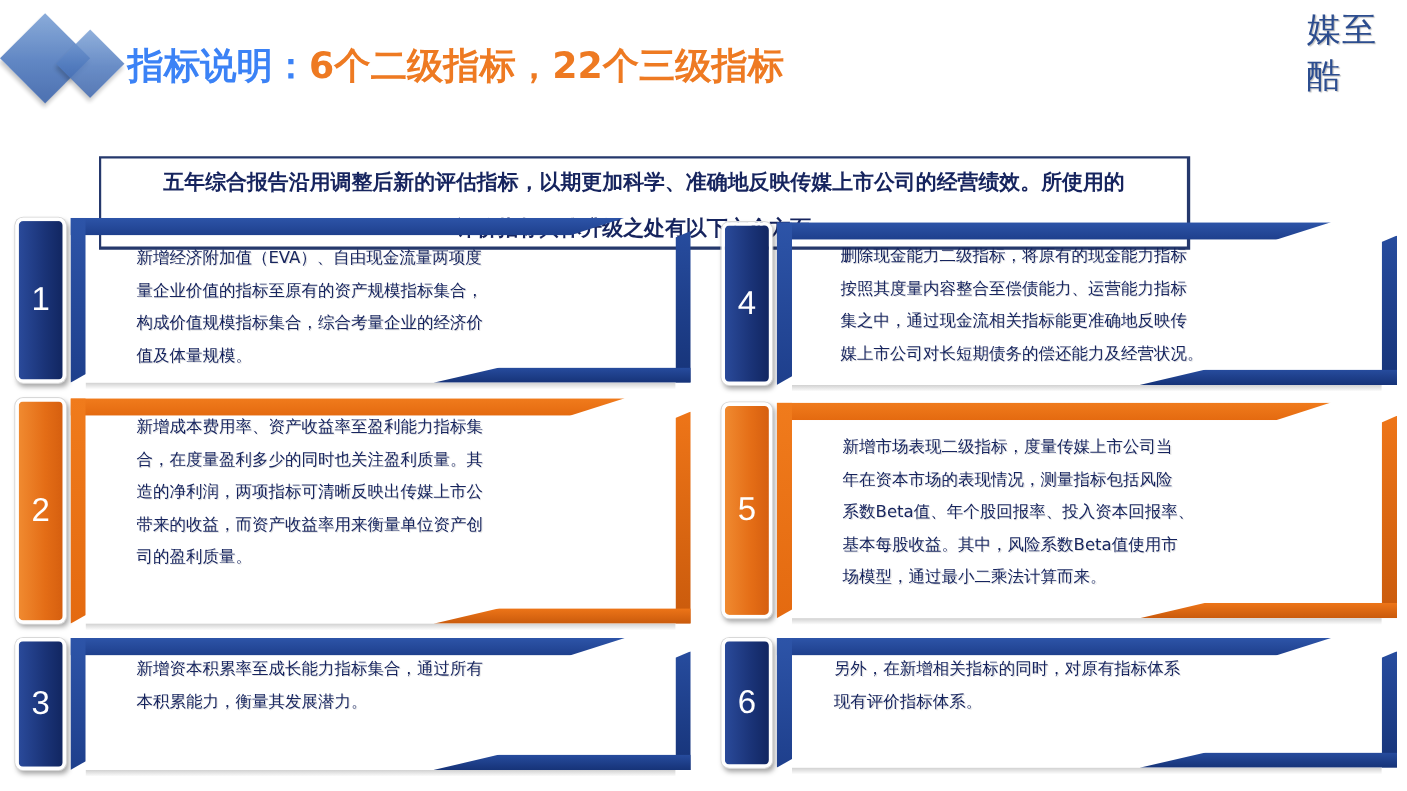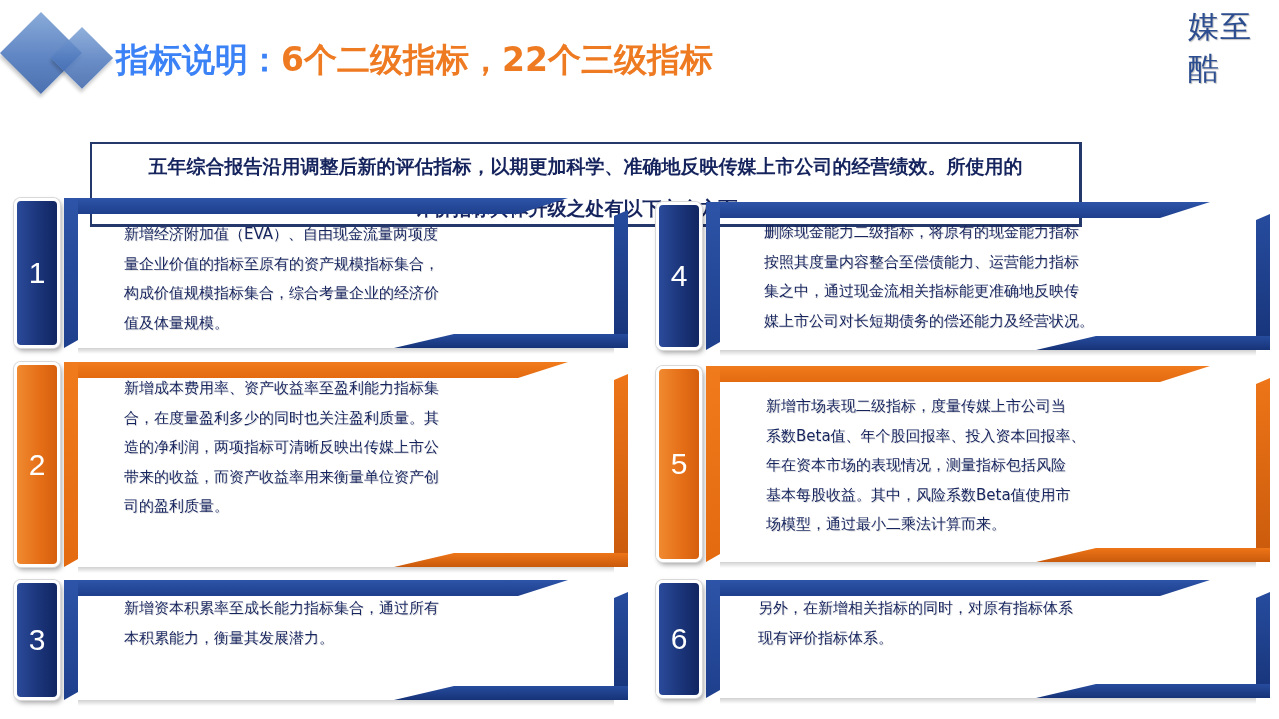--- a/index.html
+++ b/index.html
@@ -158,22 +158,22 @@
 <div class="card orange" style="left:656px; top:366px; width:614px; height:196px;">
   <div class="tab">5</div>
   <div class="frame">
     <div class="bar-top"></div>
       <div class="bar-left"></div>
       <div class="bar-right"></div>
       <div class="bar-bottom"></div>
       <div class="shadow"></div>
     <div class="text" style="top:26px; left:26px;">
       <div>新增市场表现二级指标，度量传媒上市公司当</div>
+      <div>年在资本市场的表现情况，测量指标包括风险</div>
       <div>系数Beta值、年个股回报率、投入资本回报率、</div>
-      <div>年在资本市场的表现情况，测量指标包括风险</div>
       <div>基本每股收益。其中，风险系数Beta值使用市</div>
       <div>场模型，通过最小二乘法计算而来。</div>
     </div>
   </div>
 </div>
 
 <div class="card blue" style="left:656px; top:580px; width:614px; height:118px;">
   <div class="tab">6</div>
   <div class="frame">
     <div class="bar-top"></div>

